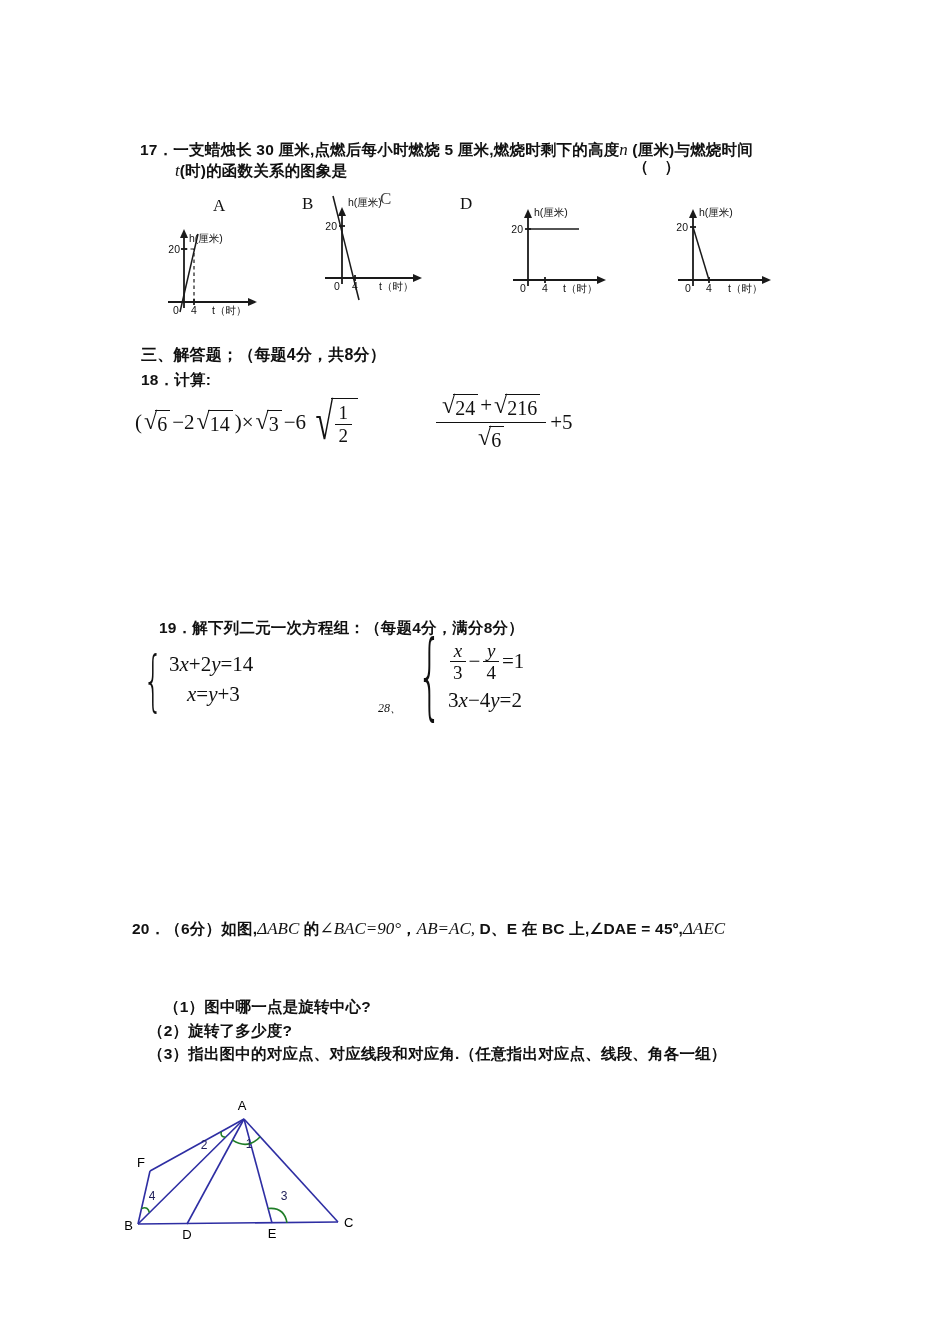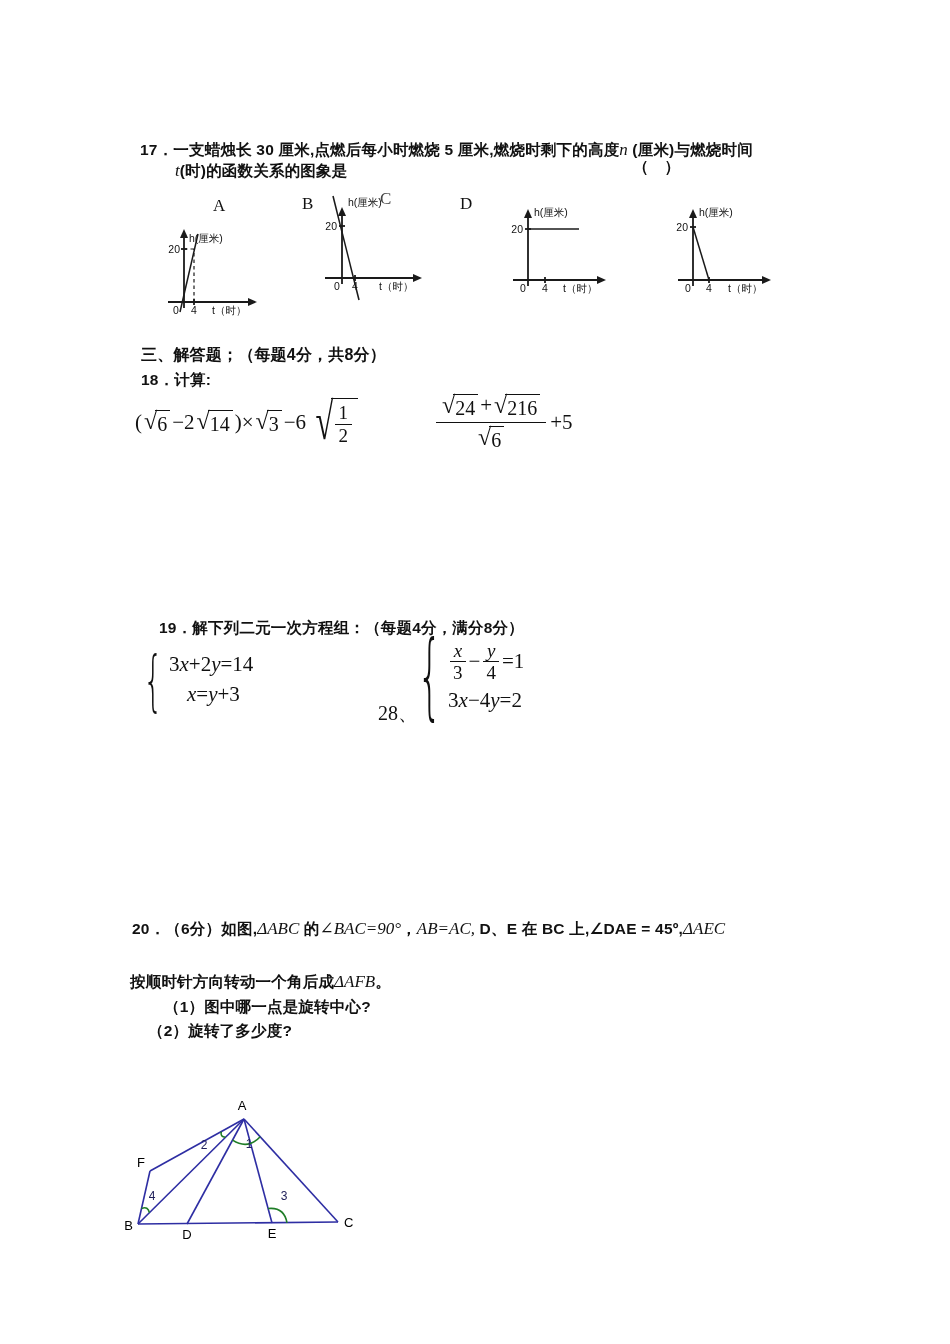--- a/index.html
+++ b/index.html
@@ -201,21 +201,21 @@
       </div>
       <div class="srow" style="padding-left:18px;">
         <span class="it">x</span>
           <span>=</span>
           <span class="it">y</span>
           <span>+3</span>
       </div>
     </div>
   </div>
 
-  <div class="tline" style="left:378px;top:701px;font-size:20px;">28、</div>
+  <div class="tline" style="left:378px;top:701px;font-size:12px;font-style:italic;">28、</div>
 
   <div class="sys" style="left:413px;top:640px;">
     <span class="brace b2">{</span>
     <div class="rows" style="gap:4px;">
       <div class="srow">
         <span class="sfrac">
             <span class="sn it">x</span>
             <span class="sd">3</span>
           </span>
         <span class="mx">−</span>
@@ -231,25 +231,23 @@
           <span>−4</span>
           <span class="it">y</span>
           <span>=2</span>
       </div>
     </div>
   </div>
 
   <div class="tline" style="left:132px;top:918px;">
     <span class="cn">20．（6分）如图,</span><span class="it">ΔABC</span><span class="cn"> 的</span><span class="it">∠BAC=90°</span><span class="cn">，</span><span class="it">AB=AC,</span><span class="cn"> D、E 在 BC 上,∠DAE = 45º,</span><span class="it">ΔAEC</span>
   </div>
-  <div class="tline" style="left:130px;top:971px;">
-    <span class="cn">按顺时针方向转动一个角后成</span><span class="it">ΔAFB</span><span class="cn">。</span>
-  </div>
   <div class="tline" style="left:164px;top:997px;"><span class="cn">（1）图中哪一点是旋转中心?</span></div>
   <div class="tline" style="left:148px;top:1021px;"><span class="cn">（2）旋转了多少度?</span></div>
+  <div class="tline" style="left:148px;top:1044px;"><span class="cn">（3）指出图中的对应点、对应线段和对应角.（任意指出对应点、线段、角各一组）</span></div>
 
   <svg class="fig" style="left:105px;top:1090px;" width="265" height="160" viewBox="0 0 265 160">
     <line x1="33" y1="134" x2="233" y2="132" stroke-width="1.6" stroke="#2e2ea3"></line>
     <line x1="139" y1="29" x2="33" y2="134" stroke-width="1.6" stroke="#2e2ea3"></line>
     <line x1="139" y1="29" x2="82" y2="134" stroke-width="1.6" stroke="#2e2ea3"></line>
     <line x1="139" y1="29" x2="167" y2="133" stroke-width="1.6" stroke="#2e2ea3"></line>
     <line x1="139" y1="29" x2="233" y2="132" stroke-width="1.6" stroke="#2e2ea3"></line>
     <line x1="139" y1="29" x2="45" y2="81" stroke-width="1.6" stroke="#2e2ea3"></line>
     <line x1="45" y1="81" x2="33" y2="134" stroke-width="1.6" stroke="#2e2ea3"></line>
     <path d="M116.3,41.6 Q115,47 120.5,47.3" fill="none" stroke-width="1.6" stroke="#1f7d27"></path>

